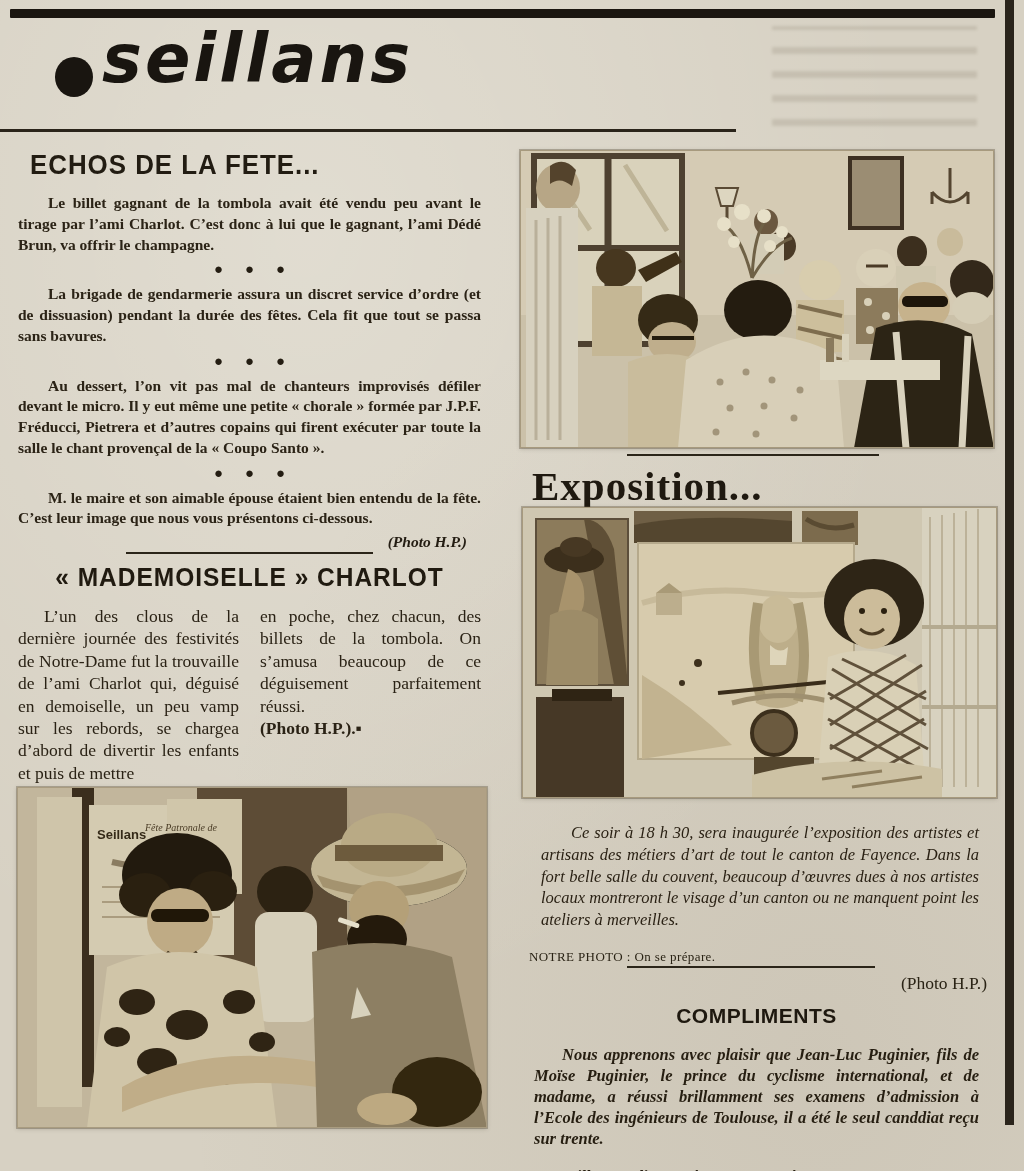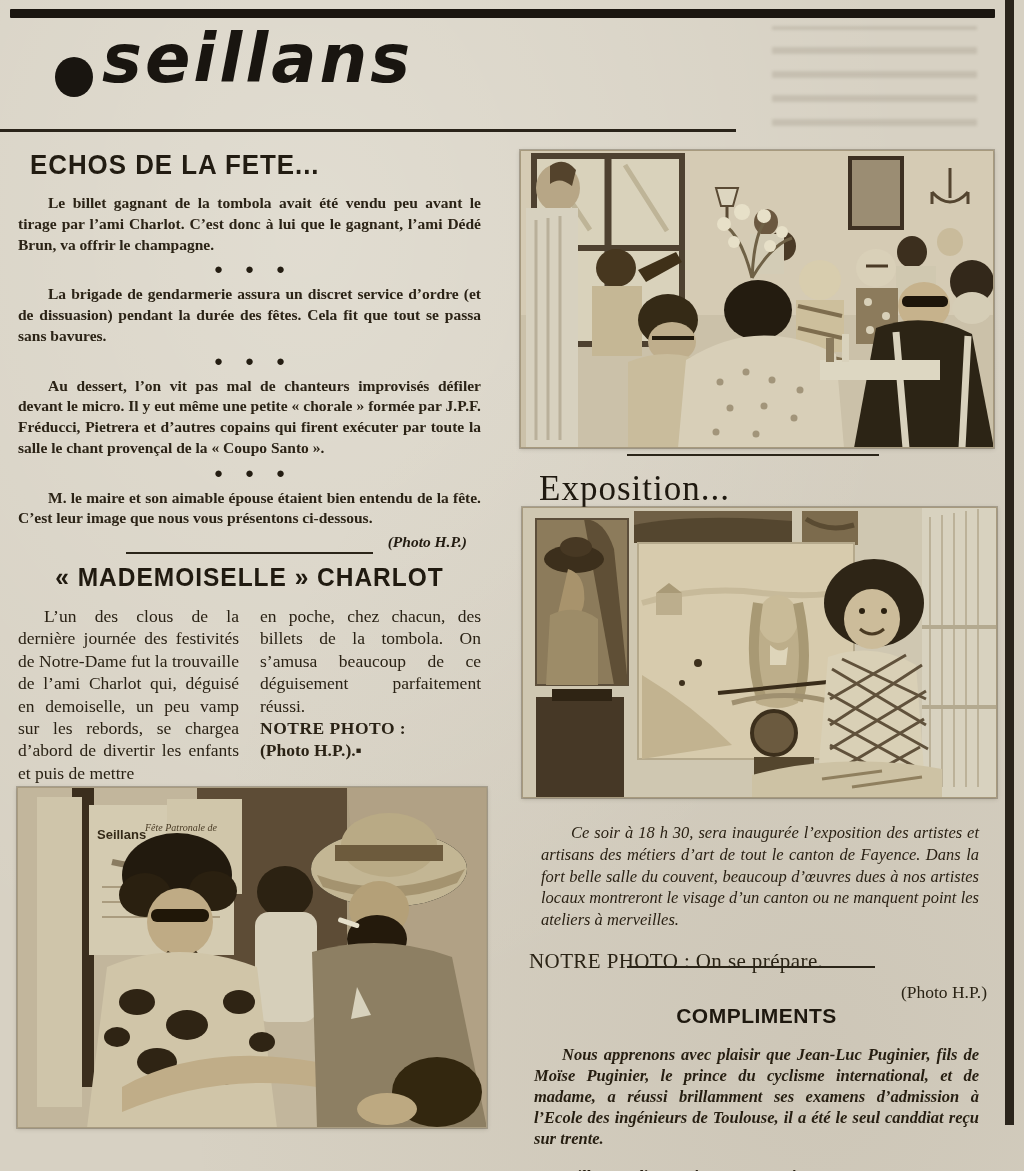--- a/index.html
+++ b/index.html
@@ -49,26 +49,26 @@
   .mad-col{width:221px;}
   .mad-col p{margin:0;font-size:17.5px;line-height:1.28;text-align:justify;color:#2a2215;}
   .mad-col p.indent{text-indent:26px;}
   .np-label{margin:16px 0 0 0;text-align:center;font-weight:bold;font-size:17px;letter-spacing:.5px;}
   .np-caption{margin:2px 0 0 0;text-align:center;font-weight:bold;font-size:17px;}
   .np-credit{margin:2px 2px 0 0;text-align:right;font-weight:bold;font-size:17px;}
   
   figure{margin:0;position:absolute;}
   figure svg{display:block;box-shadow:0 0 0 1px rgba(90,78,58,.35), 0 1px 4px rgba(60,50,35,.25);}
   
-  .expo-h{position:absolute;left:528px;top:458px;margin:11px;
-    font-family:"Liberation Serif", serif;font-weight:normal;font-size:35px;letter-spacing:1px;color:#1f1910;}
+  .expo-h{position:absolute;left:528px;top:458px;margin:4px;
+    font-family:"Liberation Serif", serif;font-weight:bold;font-size:41px;letter-spacing:1px;color:#1f1910;}
   .expo-text{position:absolute;left:527px;top:808px;width:466px;}
   .expo-text .lead{margin:14px;font-style:italic;font-weight:normal;font-size:16.5px;line-height:1.32;
     text-align:justify;text-indent:30px;color:#281f12;}
-  .expo-text .np{margin:18px 0 0 2px;font-size:21px;letter-spacing:.4px;color:#2a2315;}
+  .expo-text .np{margin:18px 0 0 2px;font-size:13px;letter-spacing:.4px;color:#2a2315;}
   .expo-text .cr{margin:8px 6px 0 0;text-align:right;font-size:17.5px;color:#2a2315;}
   
   .comp{position:absolute;left:518px;top:1004px;width:477px;}
   .comp h3{margin:0 0 6px 0;text-align:center;font-family:"Liberation Sans", sans-serif;
     font-weight:bold;font-size:21px;letter-spacing:.5px;color:#1e180f;}
   .comp p{margin:16px;font-weight:bold;font-size:16.5px;line-height:1.28;text-align:justify;
     text-indent:28px;color:#261e11;font-style:italic;}
 </style>
 </head>
 <body>
@@ -97,21 +97,20 @@
 
   <section class="mad">
     <span class="inrule"></span>
     <h3>« MADEMOISELLE » CHARLOT</h3>
     <div class="mad-cols">
       <div class="mad-col">
         <p class="indent">L’un des clous de la dernière journée des festivités de Notre-Dame fut la trouvaille de l’ami Charlot qui, déguisé en demoiselle, un peu vamp sur les rebords, se chargea d’abord de divertir les enfants et puis de mettre</p>
       </div>
       <div class="mad-col">
         <p>en poche, chez chacun, des billets de la tombola. On s’amusa beaucoup de ce déguisement parfaitement réussi.</p>
-        <p class="np-label">NOTRE PHOTO :</p>
         <p class="np-credit">(Photo H.P.).▪</p>
       </div>
     </div>
   </section>
 
   <figure style="left:17px;top:787px;">
     <svg width="470" height="341" viewBox="0 0 470 341">
       <rect width="470" height="341" fill="#c2b69c"></rect>
       <rect x="180" y="0" width="180" height="210" fill="#5d4c36"></rect>
       <rect x="330" y="0" width="140" height="341" fill="#ab9d80"></rect>

